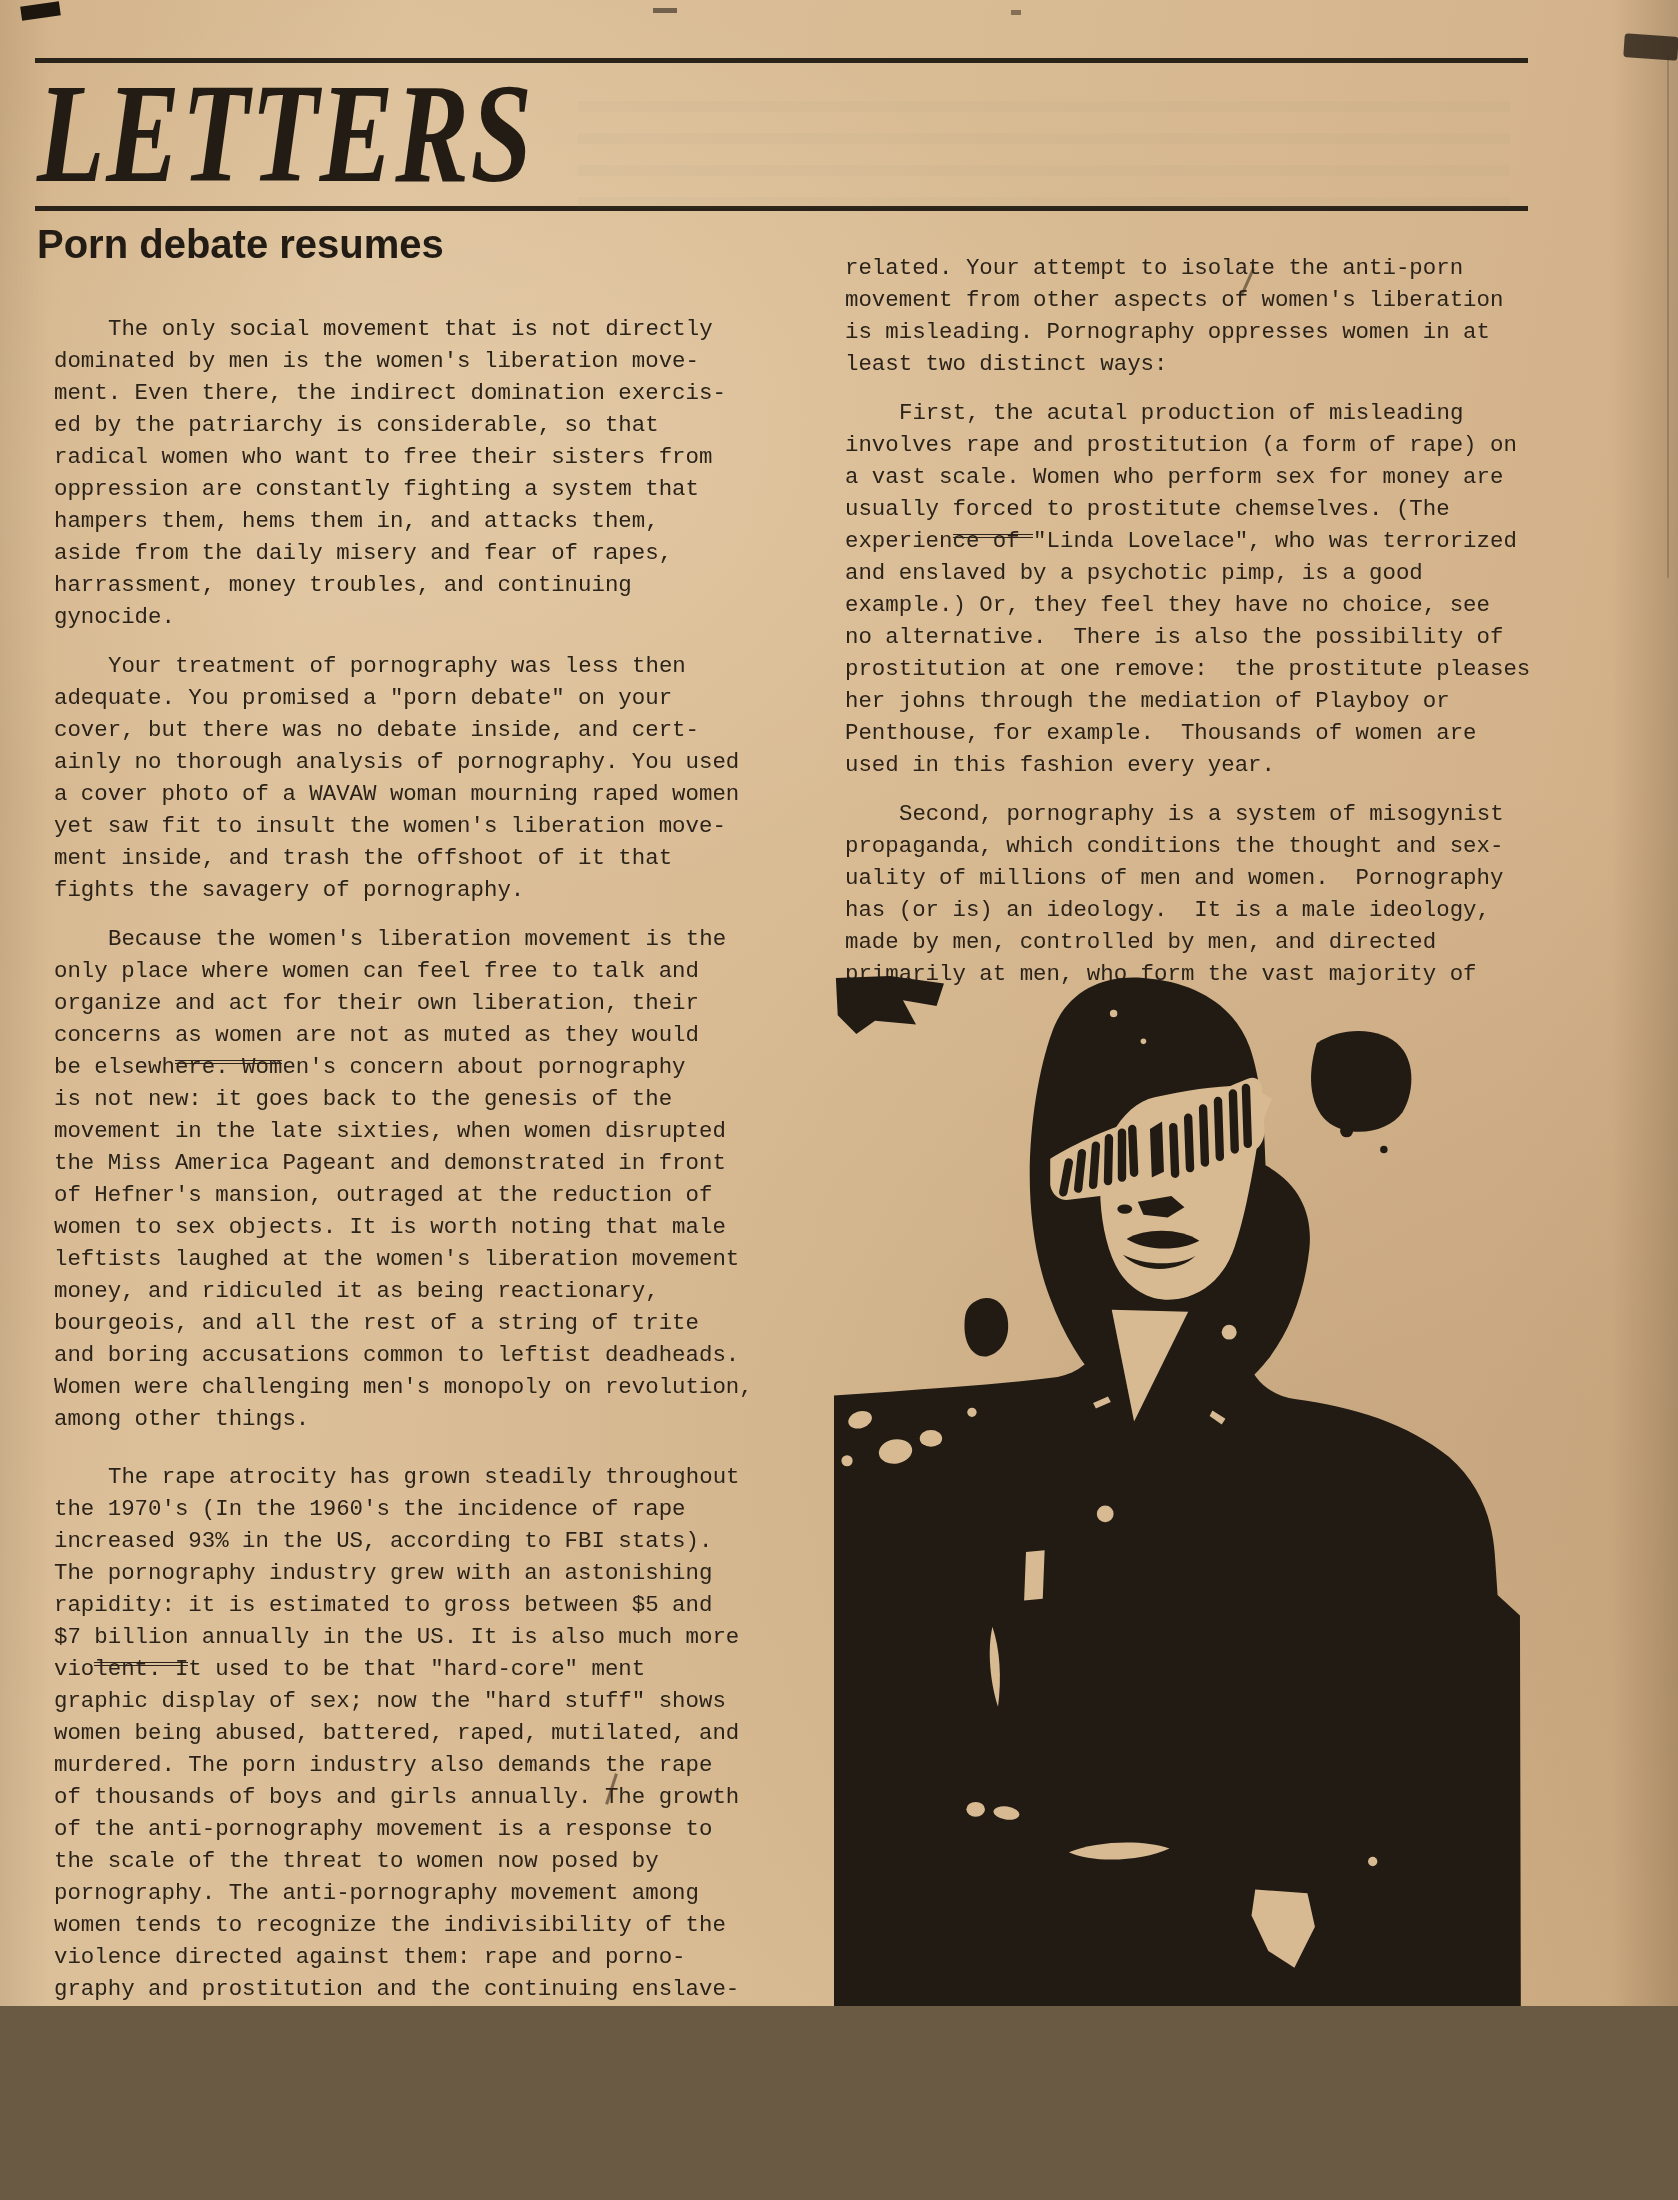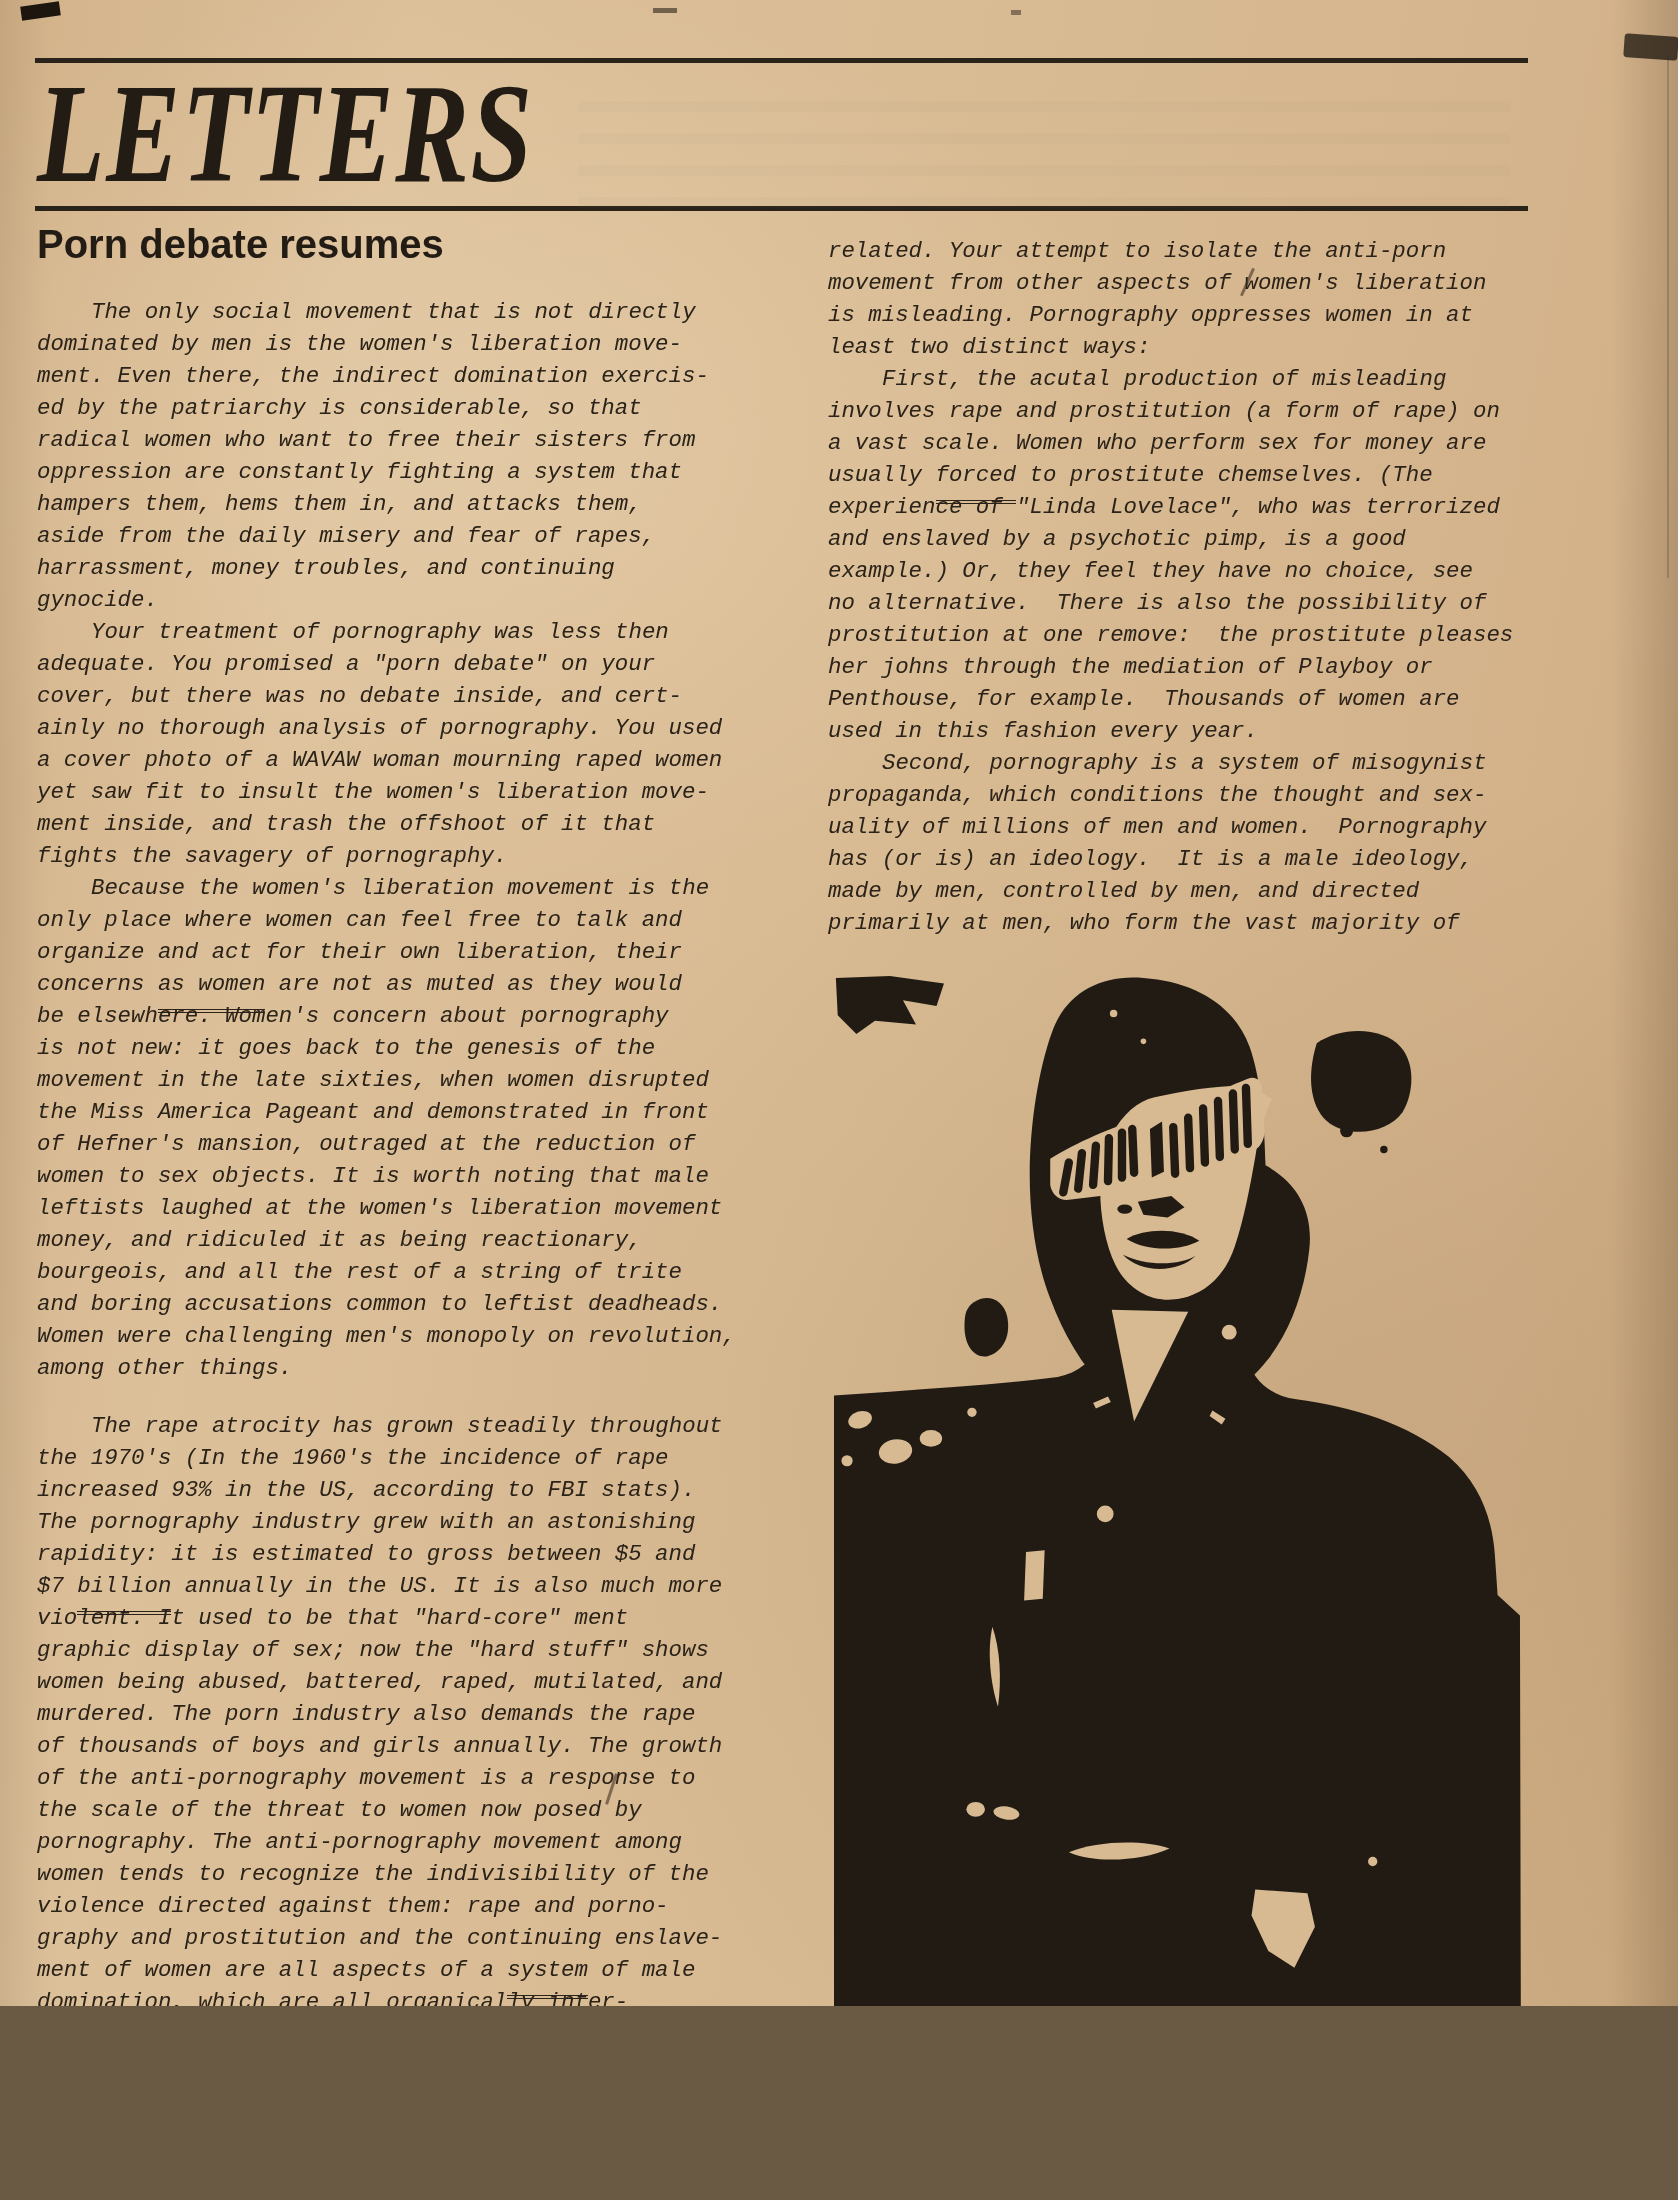--- a/index.html
+++ b/index.html
@@ -27,21 +27,21 @@
     transform:scaleX(.78);transform-origin:left top;white-space:nowrap;
   }
   .headline{
     position:absolute;left:37px;top:222px;margin:0;
     font-family:"Liberation Sans","DejaVu Sans",sans-serif;font-weight:700;
     font-size:40px;letter-spacing:0px;color:#221c14;white-space:nowrap;
   }
   .col{position:absolute;font-size:22.4px;line-height:32px;}
   .col-left{left:37px;top:296px;width:722px;}
   .col-right{left:828px;top:235px;width:708px;}
-  .para{margin:0;font-style:italic;}
+  .para{margin:17px;}
   .para.gap{margin-top:26px;}
   .line{height:32px;white-space:pre;}
   .line.indent{padding-left:54px;}
   .u{border-bottom:4.7px double #2b2319;padding-bottom:12px;}
   .photo{position:absolute;left:834px;top:974px;width:699px;height:1063px;}
   .pagenum{
     position:absolute;left:1486px;top:2079px;
     font-family:Liberation Mono, monospace;font-size:40px;color:#2d261c;margin-left:12px;
   }
   .ghost{position:absolute;opacity:.55;background:repeating-linear-gradient(0deg, rgba(105,118,96,.07) 0 11.2px, transparent 11.2px 32px);}

